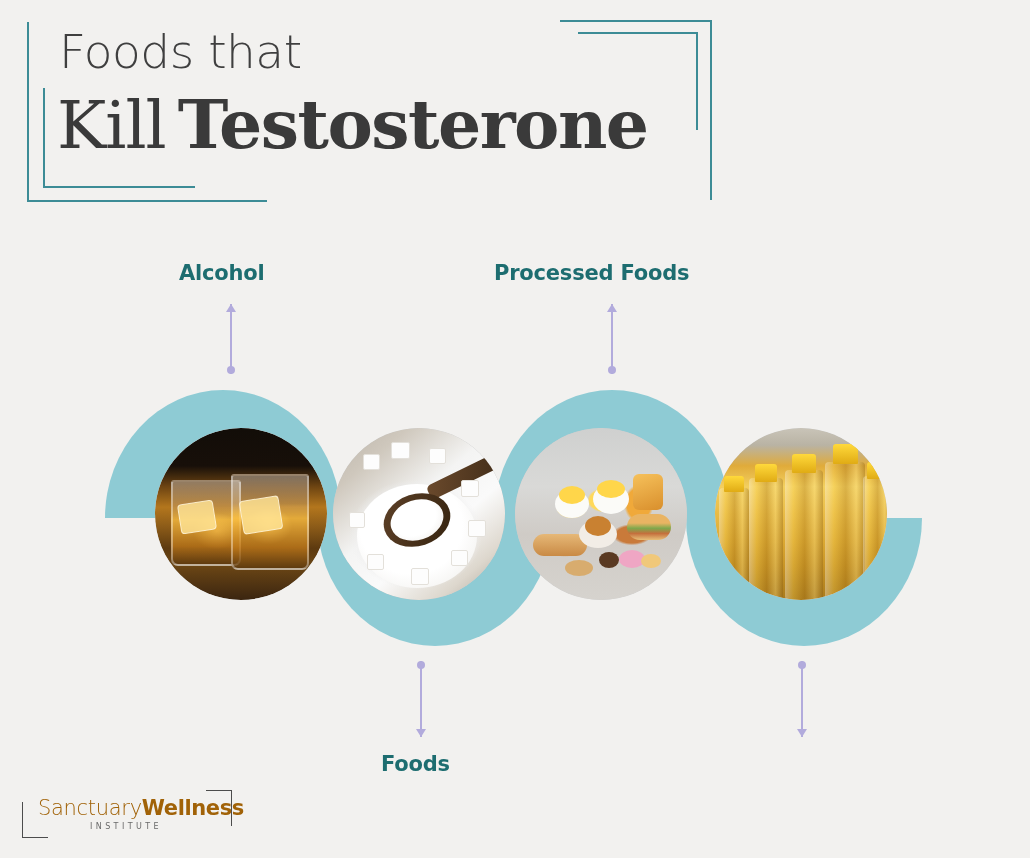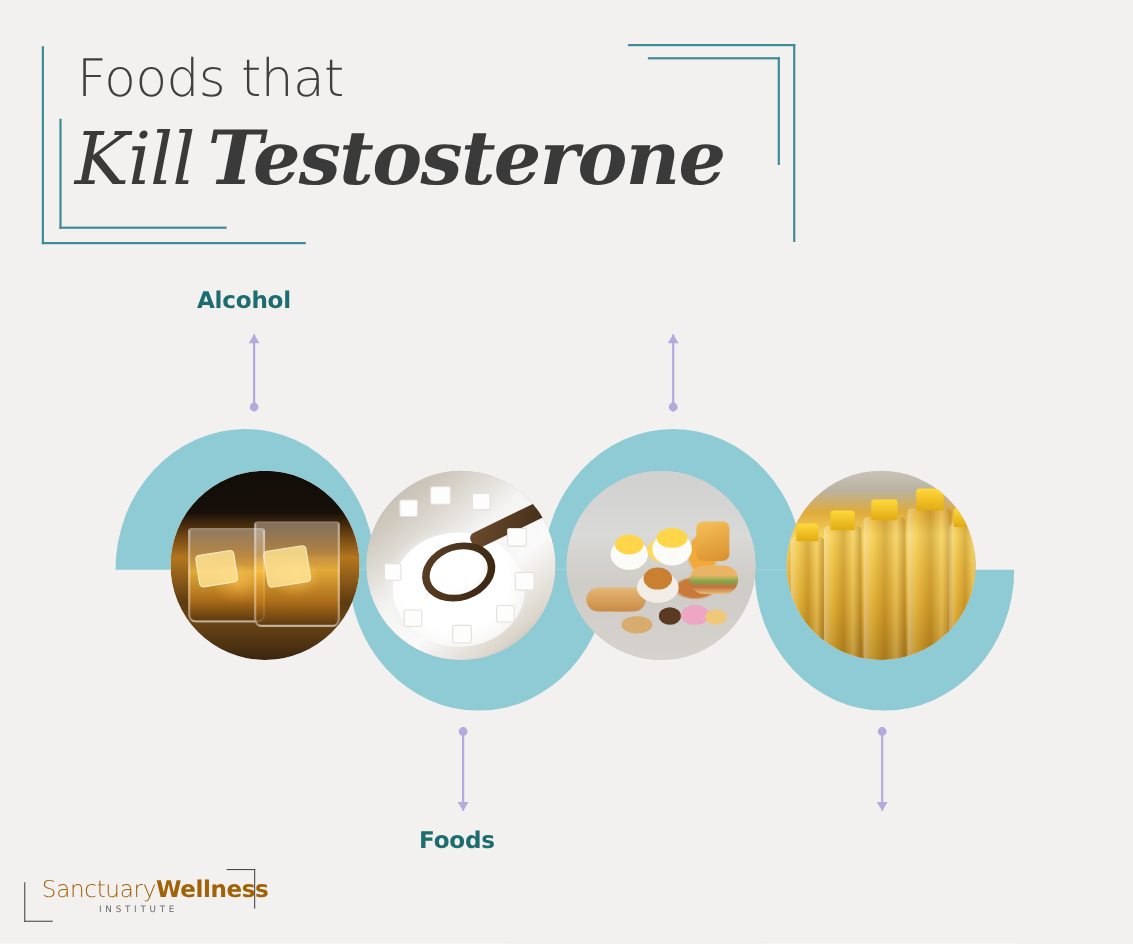--- a/index.html
+++ b/index.html
@@ -12,25 +12,24 @@
     width: 1030px;
     height: 858px;
     background: #f2f1ef;
     overflow: hidden;
     font-family: "Liberation Sans", sans-serif;
   }
 
   
   .title-block {
     position: absolute;
-    left: 16px;
+    left: 5px;
     top: 0;
     width: 740px;
     height: 215px;
-    margin-top: 20px;
   }
   .bracket {
     position: absolute;
     border-color: #3d8c96;
     border-style: solid;
     box-sizing: border-box;
   }
   
   .bracket-left-outer {
     left: 22px;  top: 22px;
@@ -69,21 +68,20 @@
     white-space: nowrap;
   }
   .title-line2 {
     position: absolute;
     left: 52px;
     top: 90px;
     line-height: 1;
     white-space: nowrap;
     color: #3a3a3a;
     font-family: "DejaVu Serif", serif;
-    font-style: italic;
   }
   .title-kill {
     font-family: "DejaVu Serif", serif;
     font-weight: 400;
     font-size: 66px;
     letter-spacing: -1px;
   }
   .title-strong {
     font-family: "DejaVu Serif", serif;
     font-weight: bold;
@@ -378,20 +376,21 @@
       </div>
     </div>
 
     <div class="food-label" style="left:179px; top:261px;">Alcohol</div>
     <div class="connector conn-up" style="left:224px; top:304px; width:14px; height:70px;">
       <div class="line"></div>
       <div class="head"></div>
       <div class="dot"></div>
     </div>
 
+    <div class="food-label" style="left:494px; top:261px;">Processed Foods</div>
     <div class="connector conn-up" style="left:605px; top:304px; width:14px; height:70px;">
       <div class="line"></div>
       <div class="head"></div>
       <div class="dot"></div>
     </div>
 
     <div class="connector conn-down" style="left:414px; top:661px; width:14px; height:76px;">
       <div class="line"></div>
       <div class="dot"></div>
       <div class="head"></div>

